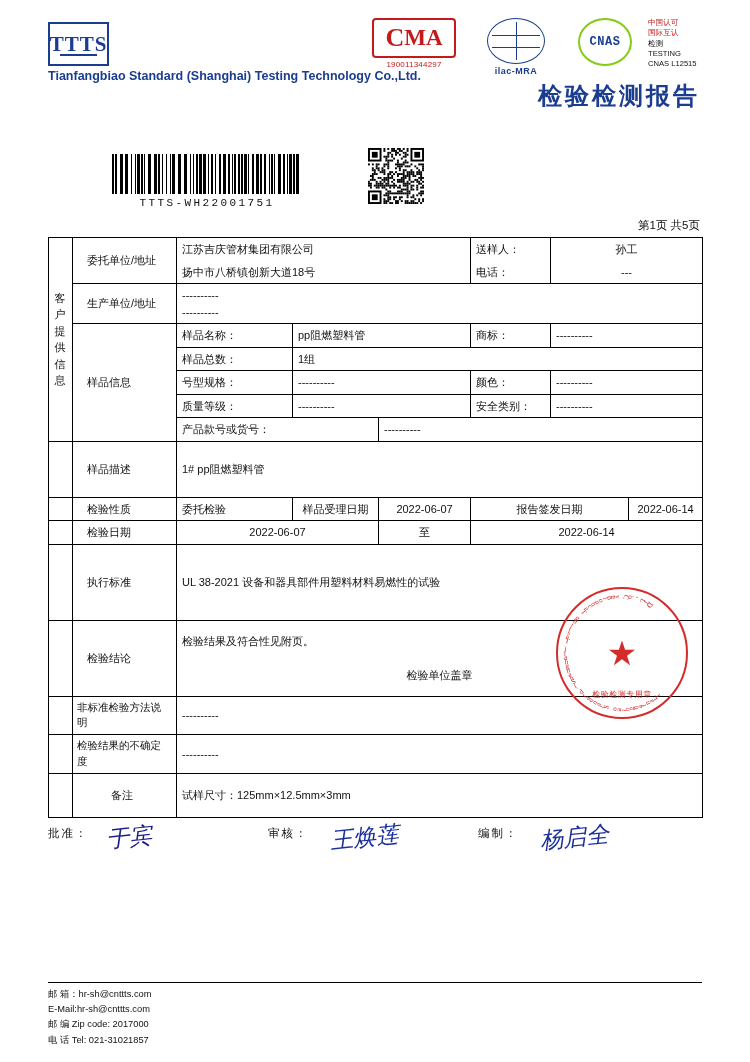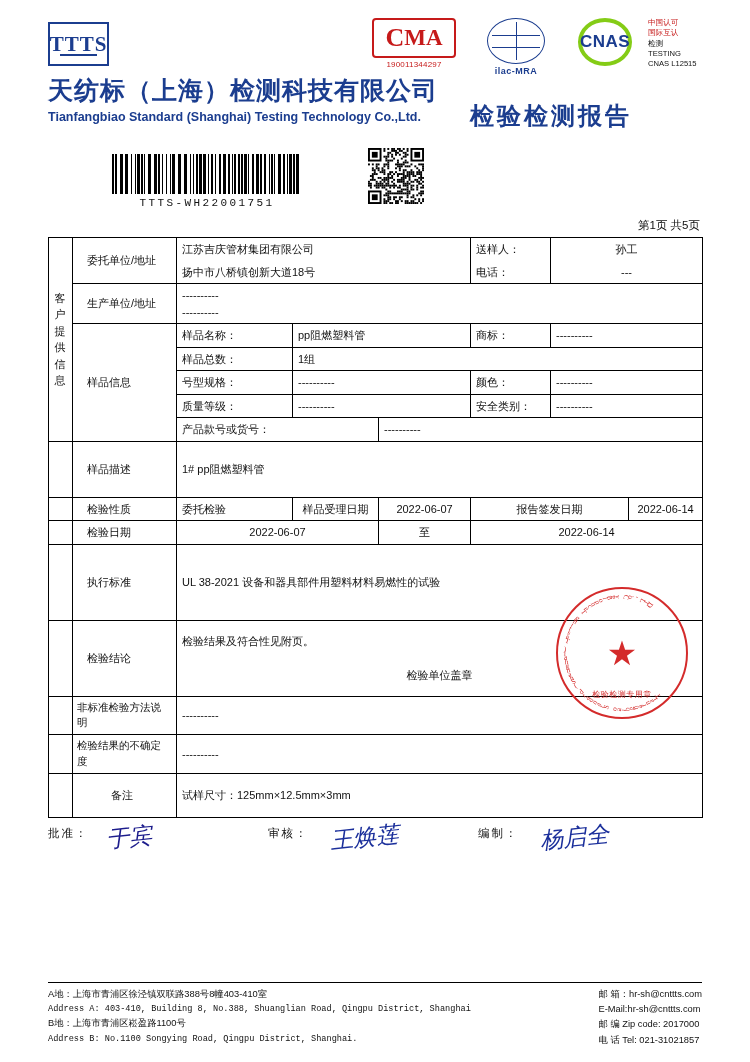--- a/index.html
+++ b/index.html
@@ -65,32 +65,32 @@
   }
   .ilac-circle::before { top:16px; }
   .ilac-circle::after { top:28px; }
   .ilac-circle .v {
     position:absolute; top:3px; bottom:3px; left:50%; width:1px; background:#1b3d8f;
   }
   .ilac-label { font-size:9px; color:#1b3d8f; font-weight:bold; margin-top:2px; letter-spacing:0.5px;}
 
   .cnas { left:196px; width:74px; text-align:center; }
   .cnas-circle {
-    width:54px; height:48px; margin:0 auto; border:4px solid #84cc16; border-radius:50%;
+    width:54px; height:48px; margin:0 auto; border:2px solid #84cc16; border-radius:50%;
     display:flex; align-items:center; justify-content:center;
-    color:#1b3d8f; font-weight:bold; font-size:17px;
-    font-family:Liberation Sans, sans-serif;
+    color:#1b3d8f; font-weight:bold; font-size:12px;
+    font-family:Liberation Mono, monospace;
     letter-spacing:0.5px;
   }
 
   .cnas-info { left:276px; width:60px; font-size:7.6px; color:#c61a1a; line-height:1.35; }
   .cnas-info .blk { color:#111; }
 
   .report-title {
-    position:absolute; right:2px; top:80px; text-align:left; width:230px;margin-top:20px;
+    position:absolute; right:2px; top:80px; text-align:right; width:230px;
   }
   .report-title .cn {
     font-family:"Liberation Serif", serif;
     font-size:24px; font-weight:bold; color:#1b3d8f; letter-spacing:3px;
   }
   .report-title .en {
     font-size:13px; color:#1b3d8f; letter-spacing:1.5px; margin-top:4px;
   }
 
   
@@ -176,21 +176,20 @@
 
 <div class="page">
 
   <div class="header">
 
     <div class="logo-block">
       <div class="logo-mark">
         <div class="letters">TTTS</div>
         <div class="underbar"></div>
       </div>
-      <div class="cn-name">天纺标（上海）检测科技有限公司</div>
       <div class="en-name">Tianfangbiao Standard (Shanghai) Testing Technology Co.,Ltd.</div>
     </div>
 
     <div class="marks">
 
       <div class="mark cma">
         <div class="cma-badge">
           <span class="c">C</span>
             <span>MA</span>
         </div>
@@ -863,26 +862,20 @@
     </div>
     <div class="sign-item" style="left:430px">
       <span class="lab">编制：</span>
       <span class="sig blue2" style="left:62px">杨启全</span>
     </div>
   </div>
 
   <div class="footer">
     <div class="footer-hr"></div>
     <div class="footer-grid">
-      <div class="f-left">
-        <div>A地：上海市青浦区徐泾镇双联路388号8幢403-410室</div>
-        <div class="en">Address A: 403-410, Building 8, No.388, Shuanglian Road, Qingpu District, Shanghai</div>
-        <div>B地：上海市青浦区崧盈路1100号</div>
-        <div class="en">Address B: No.1100 Songying Road, Qingpu District, Shanghai.</div>
-      </div>
       <div class="f-right">
         <div>邮 箱：hr-sh@cnttts.com</div>
         <div>E-Mail:hr-sh@cnttts.com</div>
         <div>邮 编 Zip code: 2017000</div>
         <div>电 话 Tel: 021-31021857</div>
       </div>
     </div>
   </div>
 
 </div>

